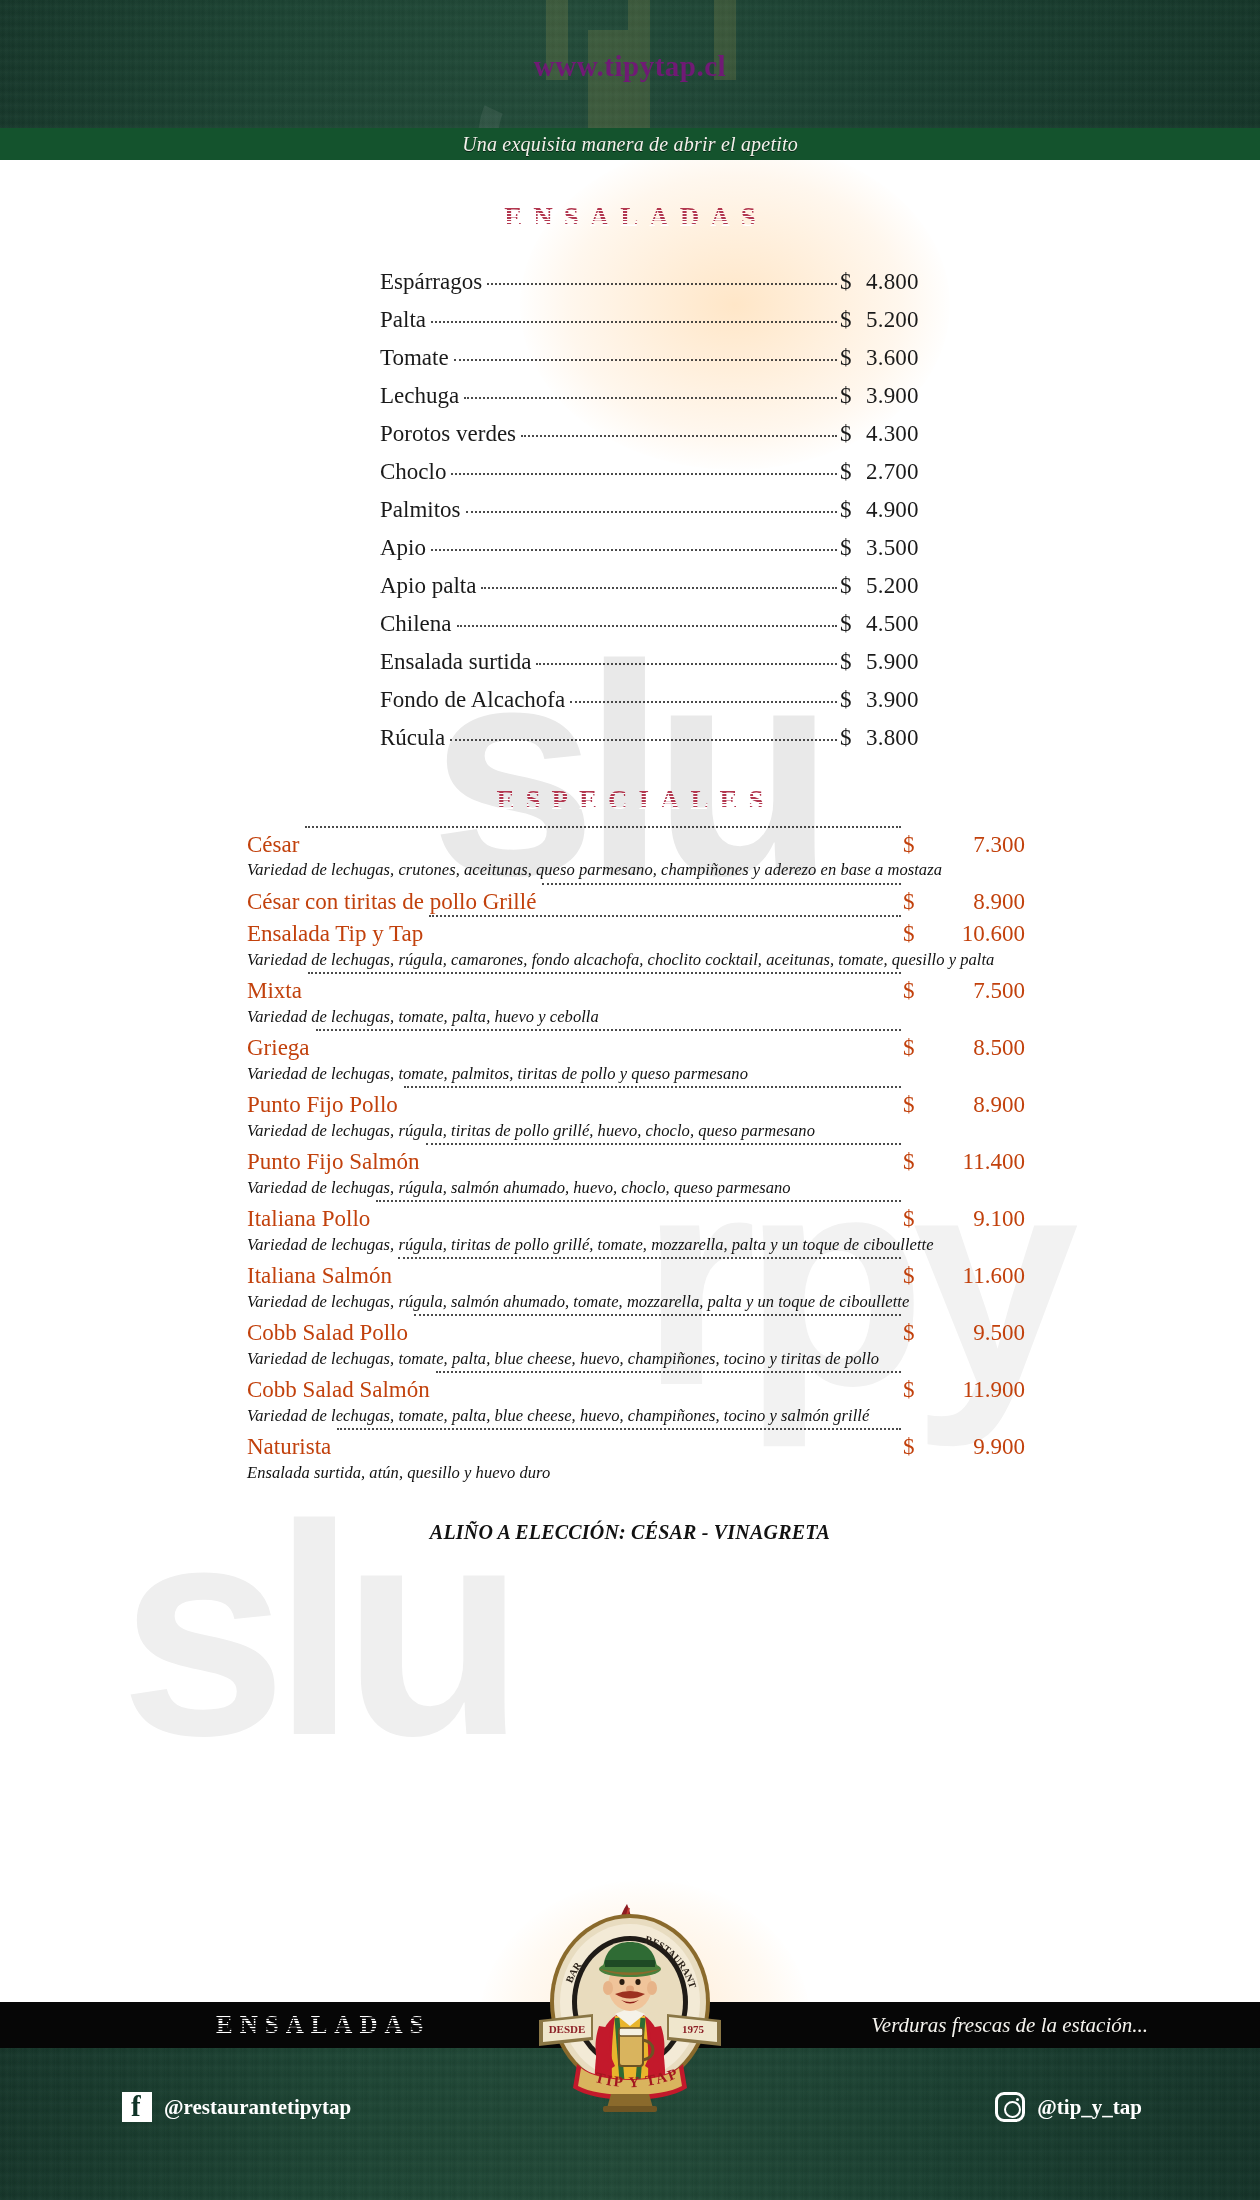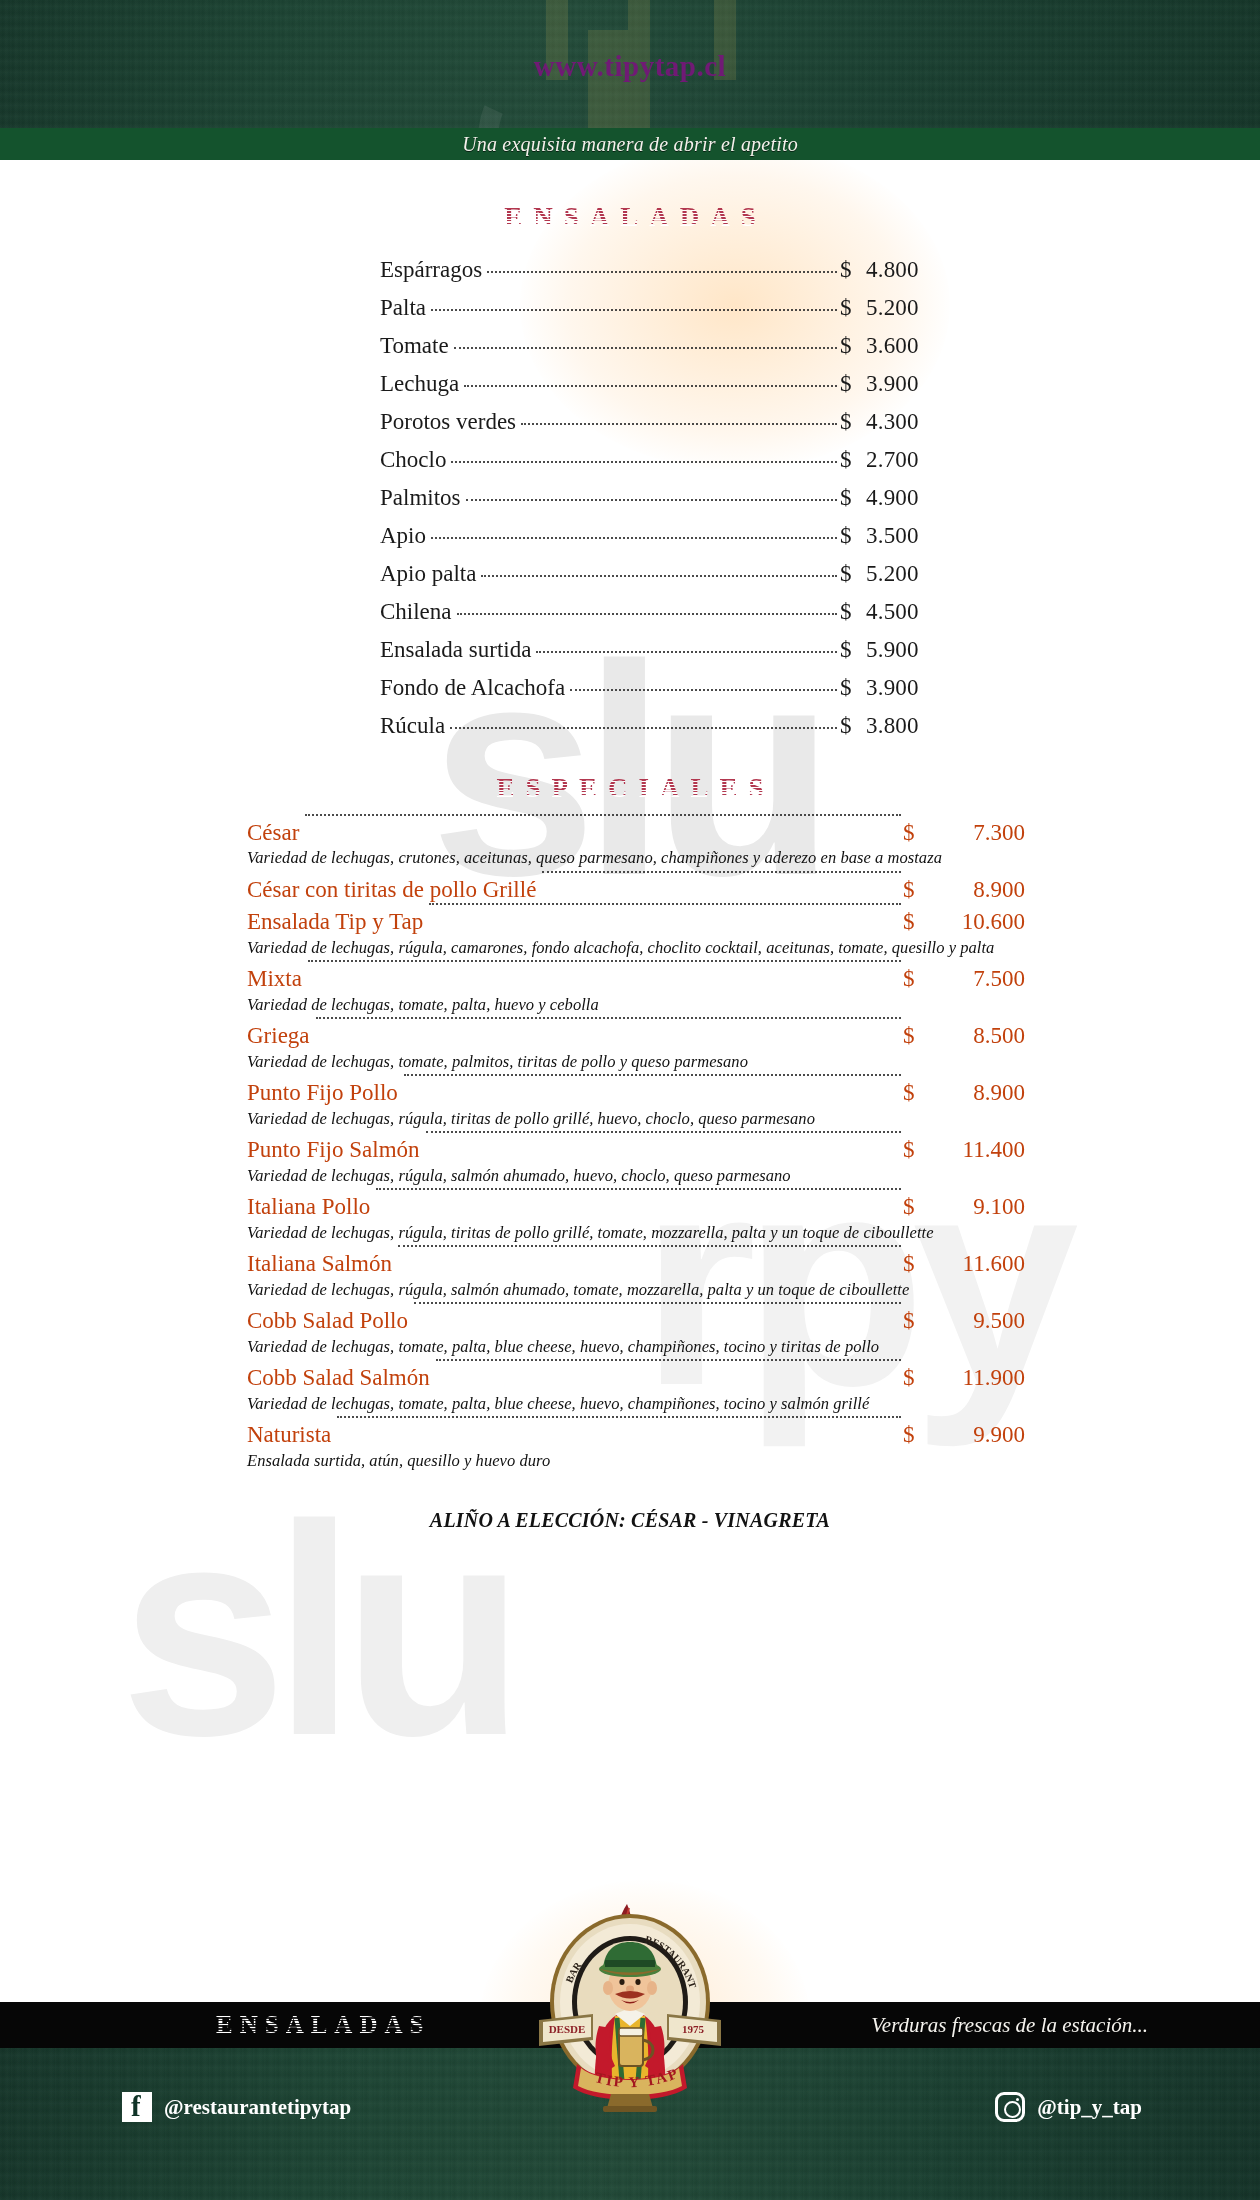--- a/index.html
+++ b/index.html
@@ -160,21 +160,21 @@
     background-image: repeating-linear-gradient(
       0deg,
       #ffffff 0px, #ffffff 1.3px,
       #2a2a2a 1.3px, #2a2a2a 2.7px
     );
   }
 
   
   .salad-list {
     width: 640px;
-    margin: 24px auto 0 auto;
+    margin: 36px auto 0 auto;
     padding-left: 70px;
   }
   .salad-row {
     display: flex;
     align-items: baseline;
     font-size: 23px;
     color: #1a1a1a;
     height: 38px;
   }
   .salad-row .name { white-space: nowrap; }

